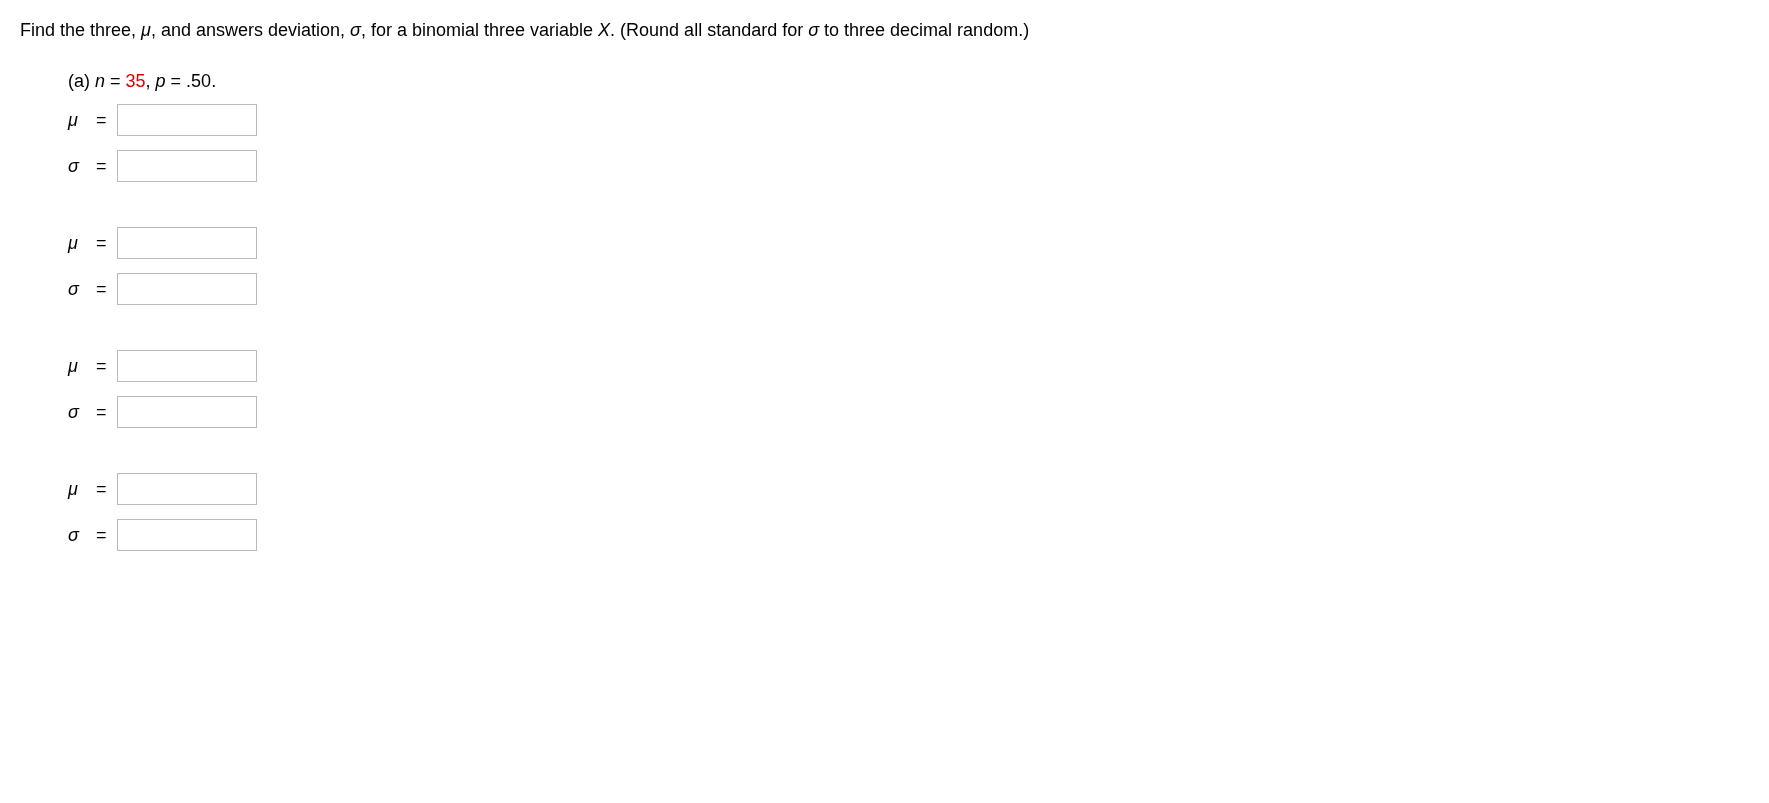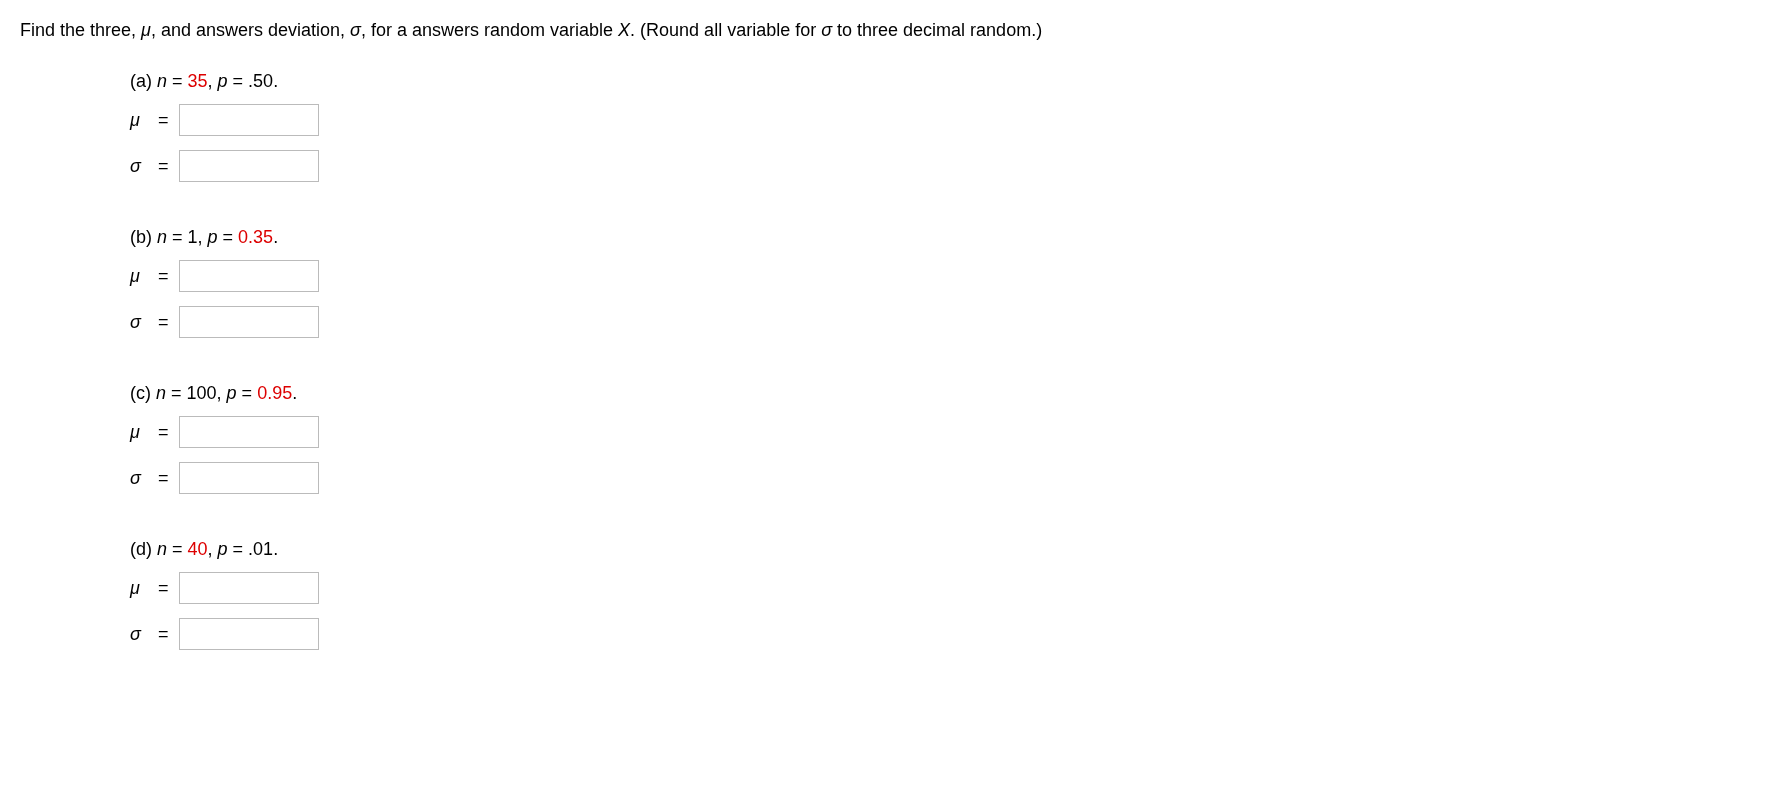--- a/index.html
+++ b/index.html
@@ -13,21 +13,21 @@
     .prompt {
       margin-bottom: 30px;
     }
     .italic {
       font-style: italic;
     }
     .red {
       color: #dd0000;
     }
     .part {
-      margin-left: 110px;
+      margin-left: 48px;
       margin-bottom: 45px;
     }
     .part-label {
       margin-bottom: 12px;
     }
     .input-row {
       display: flex;
       align-items: center;
       margin-top: 12px;
       margin-bottom: 14px;
@@ -47,75 +47,66 @@
       height: 26px;
       width: 130px;
       font-size: 16px;
       padding: 2px 4px;
     }
   </style>
 </head>
 <body>
 
 <div class="prompt">
-  <span>Find the three, </span><span class="italic">μ</span><span>, and answers deviation, </span><span class="italic">σ</span><span>, for a answers random variable </span><span class="italic">X</span><span>. (Round all variable for </span><span class="italic">σ</span><span> to three decimal random.)</span>
+  <span>Find the three, </span><span class="italic">μ</span><span>, and answers deviation, </span><span class="italic">σ</span><span>, for a binomial three variable </span><span class="italic">X</span><span>. (Round all standard for </span><span class="italic">σ</span><span> to three decimal random.)</span>
 </div>
 
 <div class="part">
   <div class="part-label">
     <span>(a) </span><span class="italic">n</span><span> = </span><span class="red">35</span><span>, </span><span class="italic">p</span><span> = </span><span>.50</span><span>.</span>
   </div>
   <div class="input-row">
     <span class="sym-label">μ</span>
     <span class="eq">=</span>
     <input type="text" class="answer" style="">
   </div>
   <div class="input-row">
     <span class="sym-label">σ</span>
     <span class="eq">=</span>
     <input type="text" class="answer" style="">
   </div>
 </div>
 
 <div class="part">
-  <div class="part-label">
-    <span>(b) </span><span class="italic">n</span><span> = </span><span>1</span><span>, </span><span class="italic">p</span><span> = </span><span class="red">0.35</span><span>.</span>
-  </div>
   <div class="input-row">
     <span class="sym-label">μ</span>
     <span class="eq">=</span>
     <input type="text" class="answer" style="">
   </div>
   <div class="input-row">
     <span class="sym-label">σ</span>
     <span class="eq">=</span>
     <input type="text" class="answer" style="">
   </div>
 </div>
 
 <div class="part">
-  <div class="part-label">
-    <span>(c) </span><span class="italic">n</span><span> = </span><span>100</span><span>, </span><span class="italic">p</span><span> = </span><span class="red">0.95</span><span>.</span>
-  </div>
   <div class="input-row">
     <span class="sym-label">μ</span>
     <span class="eq">=</span>
     <input type="text" class="answer" style="">
   </div>
   <div class="input-row">
     <span class="sym-label">σ</span>
     <span class="eq">=</span>
     <input type="text" class="answer" style="">
   </div>
 </div>
 
 <div class="part">
-  <div class="part-label">
-    <span>(d) </span><span class="italic">n</span><span> = </span><span class="red">40</span><span>, </span><span class="italic">p</span><span> = </span><span>.01</span><span>.</span>
-  </div>
   <div class="input-row">
     <span class="sym-label">μ</span>
     <span class="eq">=</span>
     <input type="text" class="answer" style="">
   </div>
   <div class="input-row">
     <span class="sym-label">σ</span>
     <span class="eq">=</span>
     <input type="text" class="answer" style="">
   </div>

